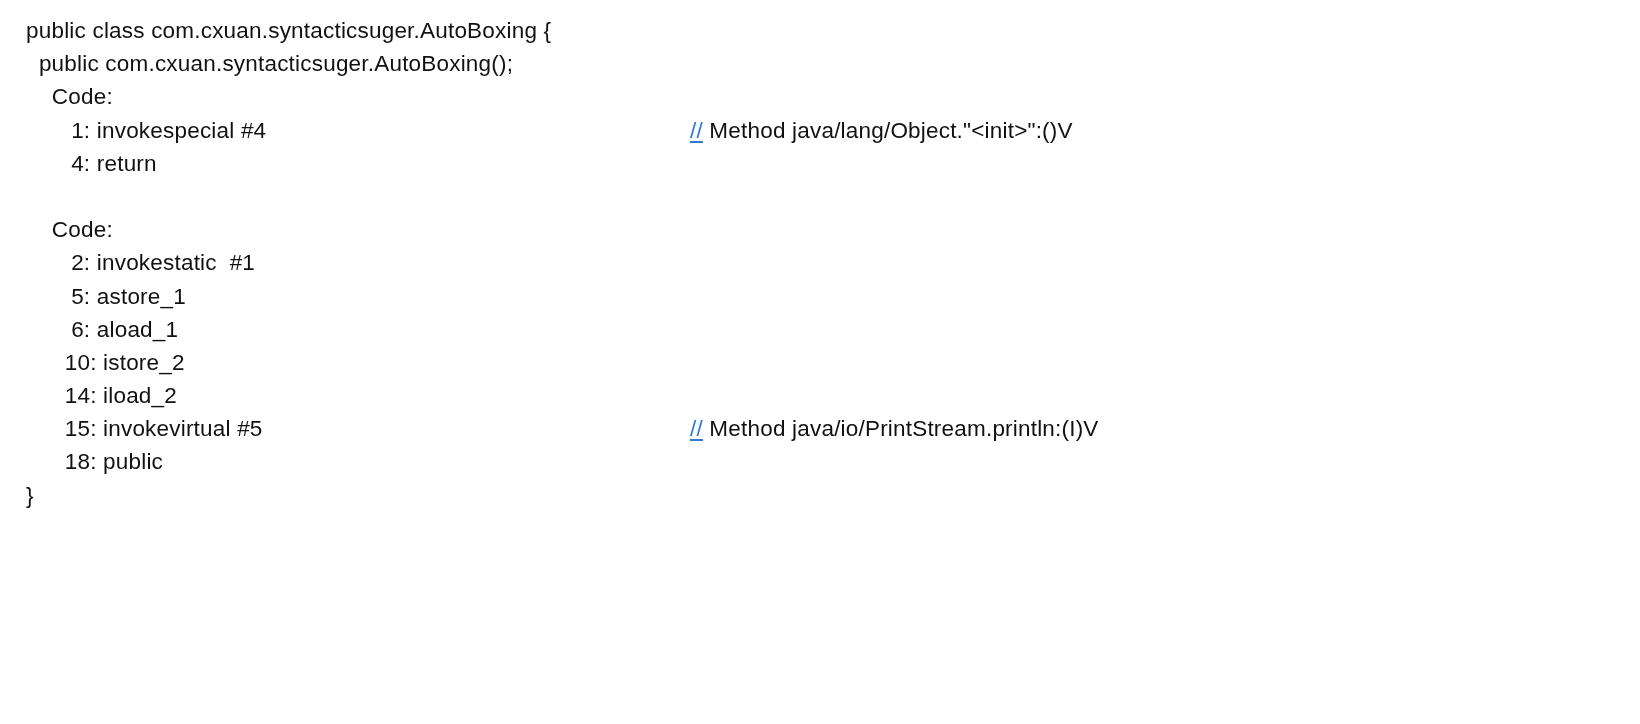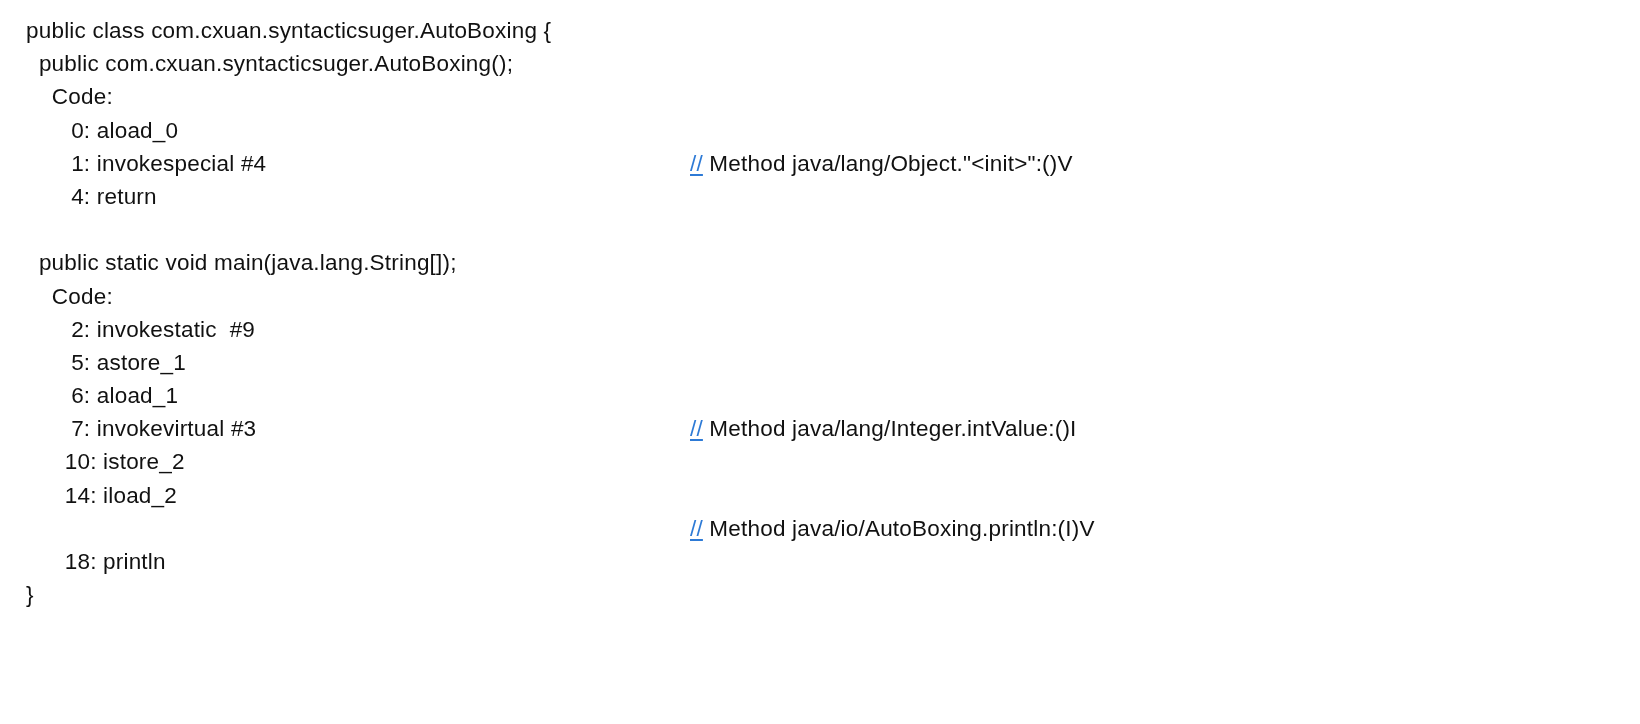--- a/index.html
+++ b/index.html
@@ -63,29 +63,26 @@
 </style>
 </head>
 <body>
 
 <div id="listing">
   <div id="listing-top-pad"></div>
   <div id="lines-container">
       <div class="code-line"><span class="ln-text">public class com.cxuan.syntacticsuger.AutoBoxing {</span></div>
       <div class="code-line"><span class="ln-text">  public com.cxuan.syntacticsuger.AutoBoxing();</span></div>
       <div class="code-line"><span class="ln-text">    Code:</span></div>
-      <div class="code-line"><span class="ln-text">       0: aload_0</span></div>
       <div class="code-line"><span class="ln-text">       1: invokespecial #4</span><span class="comment"><span class="comment-slashes">//</span><span> </span><span class="comment-body">Method java/lang/Object."&lt;init&gt;":()V</span></span></div>
       <div class="code-line"><span class="ln-text">       4: return</span></div>
       <div class="code-line blank"><span class="ln-text"></span></div>
-      <div class="code-line"><span class="ln-text">  public static void main(java.lang.String[]);</span></div>
       <div class="code-line"><span class="ln-text">    Code:</span></div>
-      <div class="code-line"><span class="ln-text">       2: invokestatic  #9</span></div>
+      <div class="code-line"><span class="ln-text">       2: invokestatic  #1</span></div>
       <div class="code-line"><span class="ln-text">       5: astore_1</span></div>
       <div class="code-line"><span class="ln-text">       6: aload_1</span></div>
-      <div class="code-line"><span class="ln-text">       7: invokevirtual #3</span><span class="comment"><span class="comment-slashes">//</span><span> </span><span class="comment-body">Method java/lang/Integer.intValue:()I</span></span></div>
       <div class="code-line"><span class="ln-text">      10: istore_2</span></div>
       <div class="code-line"><span class="ln-text">      14: iload_2</span></div>
-      <div class="code-line"><span class="comment"><span class="comment-slashes">//</span><span> </span><span class="comment-body">Method java/io/AutoBoxing.println:(I)V</span></span></div>
-      <div class="code-line"><span class="ln-text">      18: println</span></div>
+      <div class="code-line"><span class="ln-text">      15: invokevirtual #5</span><span class="comment"><span class="comment-slashes">//</span><span> </span><span class="comment-body">Method java/io/PrintStream.println:(I)V</span></span></div>
+      <div class="code-line"><span class="ln-text">      18: public</span></div>
       <div class="code-line"><span class="ln-text">}</span></div>
     </div>
 </div>
 
 </body></html>

